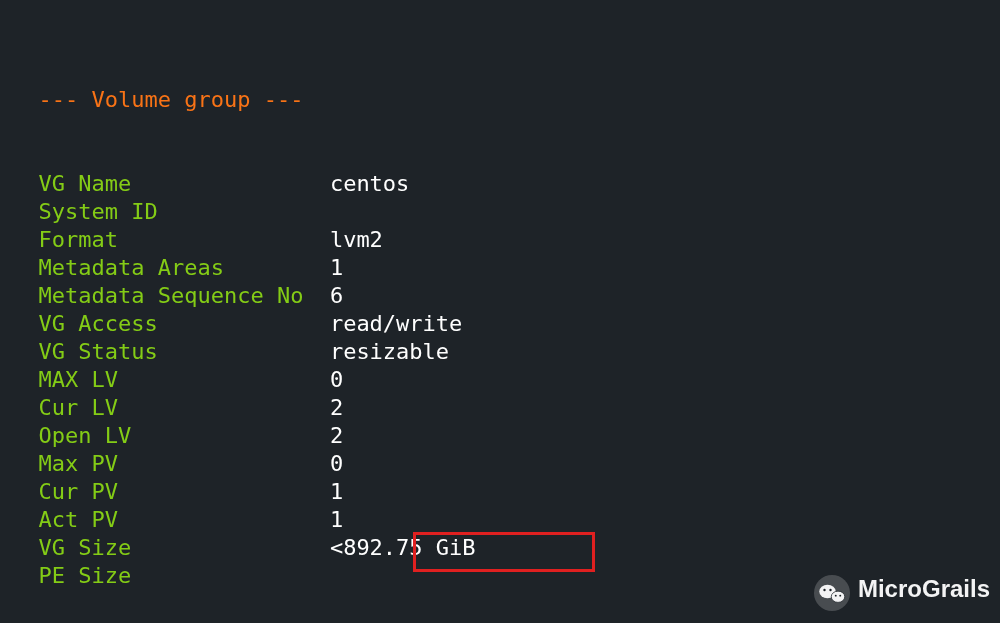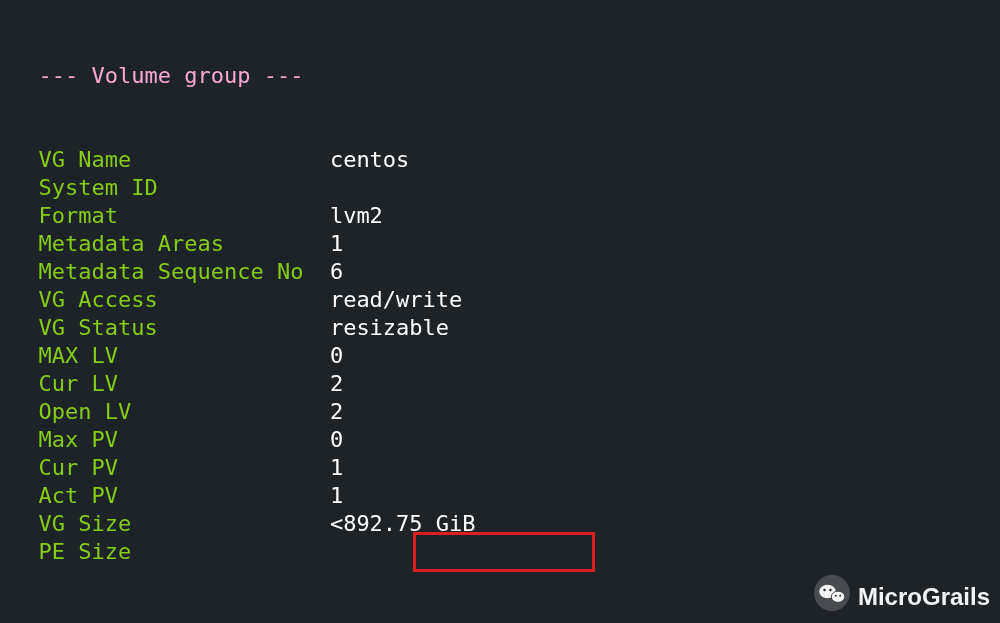--- a/index.html
+++ b/index.html
@@ -19,21 +19,22 @@
     color: #25d0b5;
     white-space: pre;
   }
   .prompt {
     color: #25d0b5;
   }
   .cmd {
     color: #25d0b5;
   }
   .header {
-    color: #f9a8d4;
+    color: #f97316;
+    margin-top: 24px;
   }
   .row {
     display: block;
   }
   .key {
     display: inline-block;
     color: #84cc16;
   }
   .val {
     display: inline;
@@ -42,21 +43,21 @@
   .highlight-box {
     position: absolute;
     border: 3px solid #e02020;
     pointer-events: none;
   }
   .watermark {
     position: absolute;
     right: 10px;
     bottom: 12px;
     display: flex;
-    align-items: flex-end;
+    align-items: flex-start;
     gap: 8px;
     color: #ffffff;
     font-family: Arial, sans-serif;
     font-size: 24px;
     font-weight: 600;
     opacity: 0.95;
   }
   .wm-icon {
     width: 36px;
     height: 36px;

